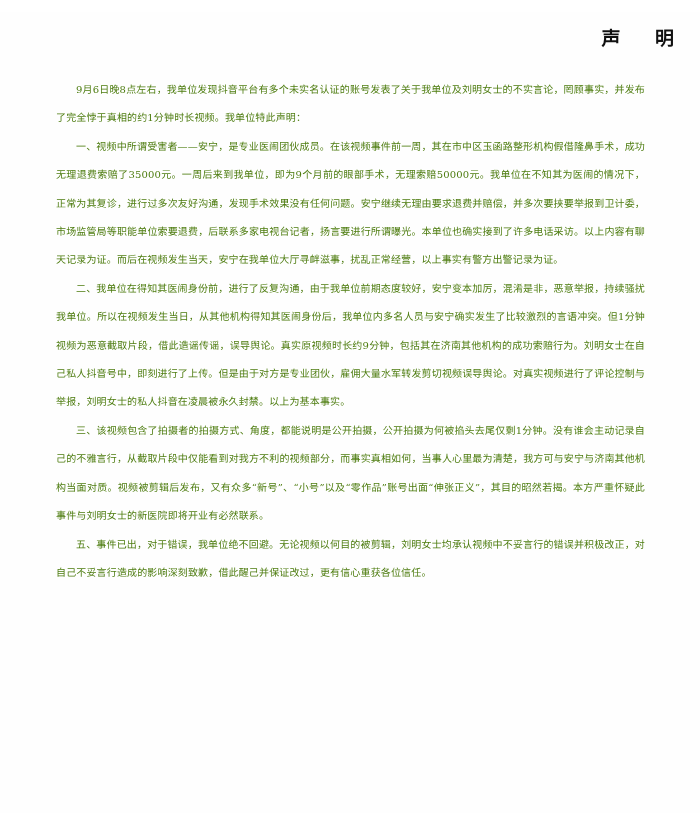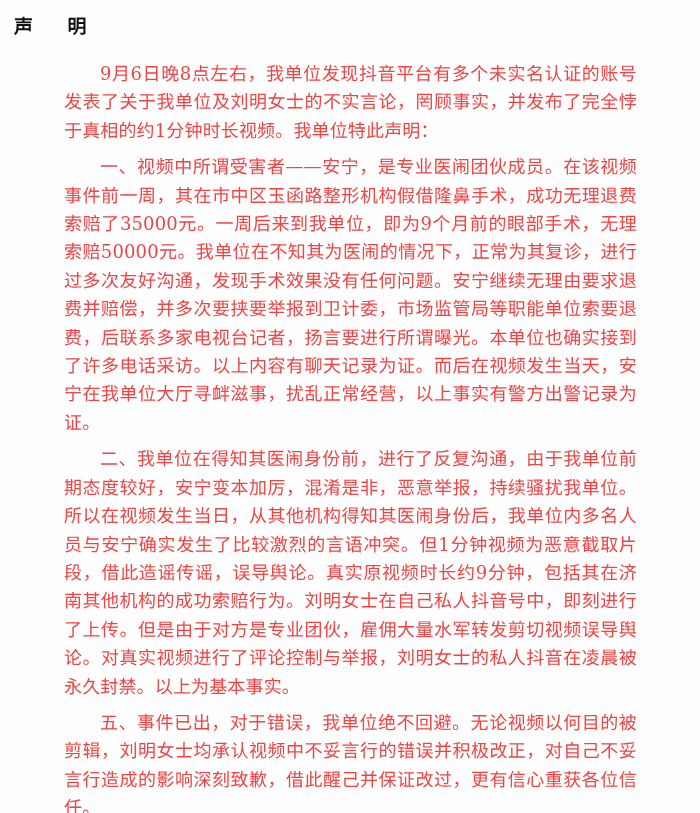--- a/index.html
+++ b/index.html
@@ -19,61 +19,62 @@
   .page {
     position: relative;
     width: 700px;
     height: 813px;
     box-sizing: border-box;
     padding: 0;
     background: #fefefe;
   }
 
   .doc-title {
-    text-align: left;
+    text-align: right;
     font-size: 19px;
     font-weight: bold;
     letter-spacing: 14px;
     text-indent: 14px;
     color: #111111;
-    margin: 0;
+    margin: 12px;
     padding-top: 11px;
     padding-bottom: 14px;
     font-family: "DejaVu Serif", "Liberation Serif", serif;
   }
 
   .body-block {
     padding: 0 55px 0 56px;
   }
 
   p.para {
-    margin: 8px;
-    font-size: 18px;
+    margin: 0;
+    font-size: 10px;
     line-height: 28.4px;
     text-align: justify;
     text-justify: inter-ideograph;
     text-indent: 2em;
-    color: #ef4444;
+    color: #4d7c0f;
     letter-spacing: 0.15px;
     word-break: break-all;
   }
 </style>
 </head>
 <body>
 
 <div class="page">
 
   <h1 class="doc-title">声  明</h1>
 
   <div class="body-block">
 
     <p class="para">9月6日晚8点左右，我单位发现抖音平台有多个未实名认证的账号发表了关于我单位及刘明女士的不实言论，罔顾事实，并发布了完全悖于真相的约1分钟时长视频。我单位特此声明：</p>
 
     <p class="para">一、视频中所谓受害者——安宁，是专业医闹团伙成员。在该视频事件前一周，其在市中区玉函路整形机构假借隆鼻手术，成功无理退费索赔了35000元。一周后来到我单位，即为9个月前的眼部手术，无理索赔50000元。我单位在不知其为医闹的情况下，正常为其复诊，进行过多次友好沟通，发现手术效果没有任何问题。安宁继续无理由要求退费并赔偿，并多次要挟要举报到卫计委，市场监管局等职能单位索要退费，后联系多家电视台记者，扬言要进行所谓曝光。本单位也确实接到了许多电话采访。以上内容有聊天记录为证。而后在视频发生当天，安宁在我单位大厅寻衅滋事，扰乱正常经营，以上事实有警方出警记录为证。</p>
 
     <p class="para">二、我单位在得知其医闹身份前，进行了反复沟通，由于我单位前期态度较好，安宁变本加厉，混淆是非，恶意举报，持续骚扰我单位。所以在视频发生当日，从其他机构得知其医闹身份后，我单位内多名人员与安宁确实发生了比较激烈的言语冲突。但1分钟视频为恶意截取片段，借此造谣传谣，误导舆论。真实原视频时长约9分钟，包括其在济南其他机构的成功索赔行为。刘明女士在自己私人抖音号中，即刻进行了上传。但是由于对方是专业团伙，雇佣大量水军转发剪切视频误导舆论。对真实视频进行了评论控制与举报，刘明女士的私人抖音在凌晨被永久封禁。以上为基本事实。</p>
 
+    <p class="para">三、该视频包含了拍摄者的拍摄方式、角度，都能说明是公开拍摄，公开拍摄为何被掐头去尾仅剩1分钟。没有谁会主动记录自己的不雅言行，从截取片段中仅能看到对我方不利的视频部分，而事实真相如何，当事人心里最为清楚，我方可与安宁与济南其他机构当面对质。视频被剪辑后发布，又有众多“新号”、“小号”以及“零作品”账号出面“伸张正义”，其目的昭然若揭。本方严重怀疑此事件与刘明女士的新医院即将开业有必然联系。</p>
 
 
     <p class="para">五、事件已出，对于错误，我单位绝不回避。无论视频以何目的被剪辑，刘明女士均承认视频中不妥言行的错误并积极改正，对自己不妥言行造成的影响深刻致歉，借此醒己并保证改过，更有信心重获各位信任。</p>
 
   </div>
 </div>
 
 </body></html>

